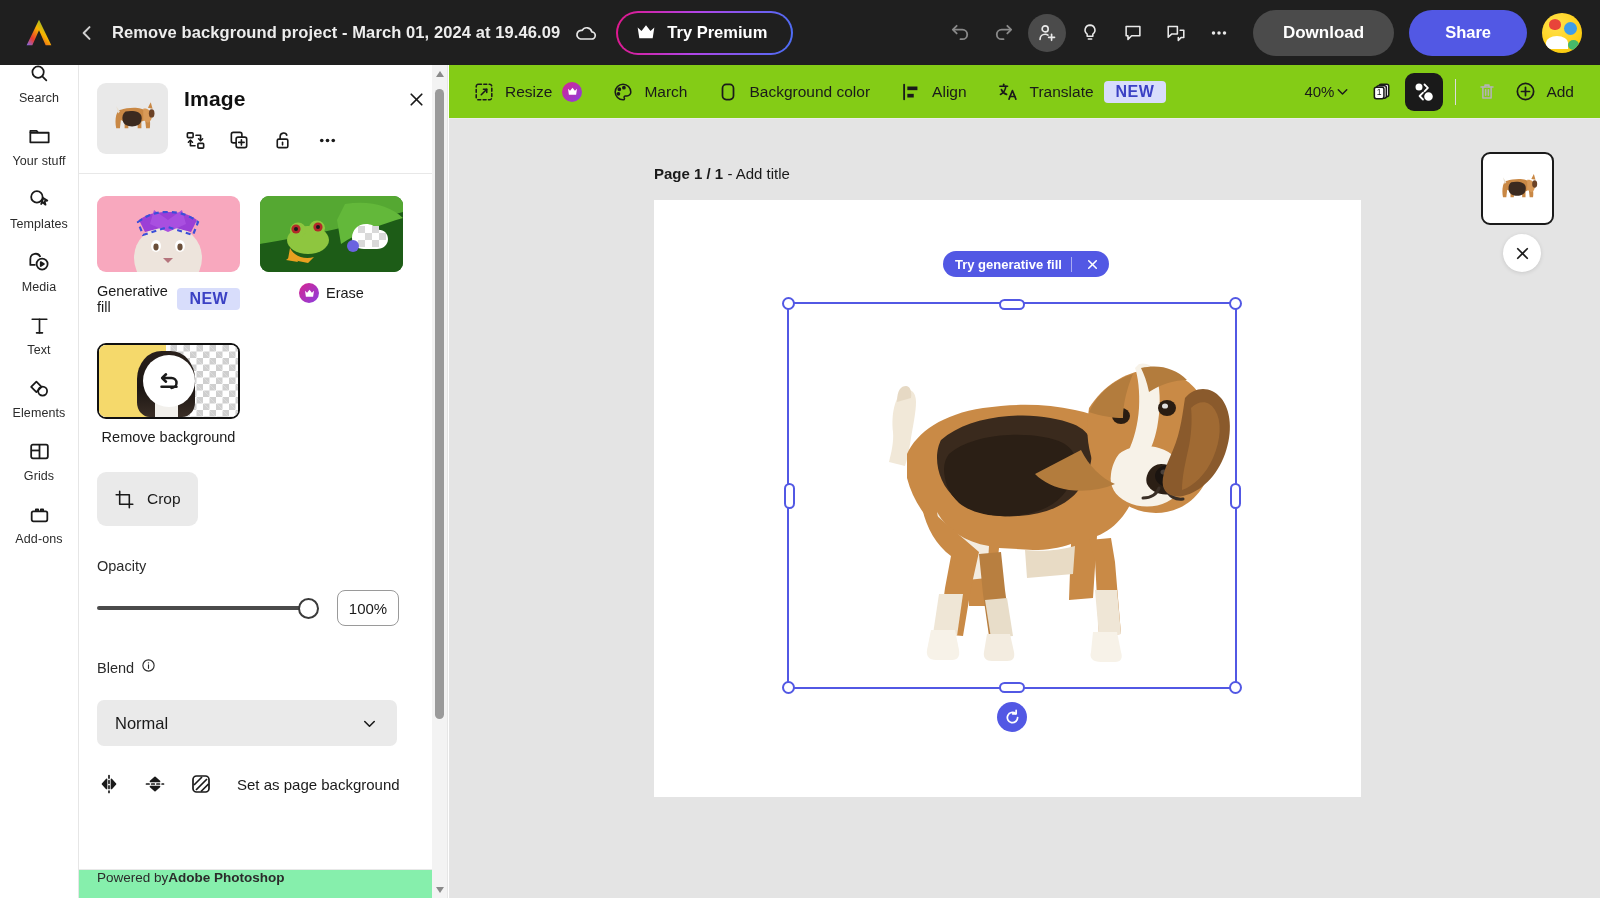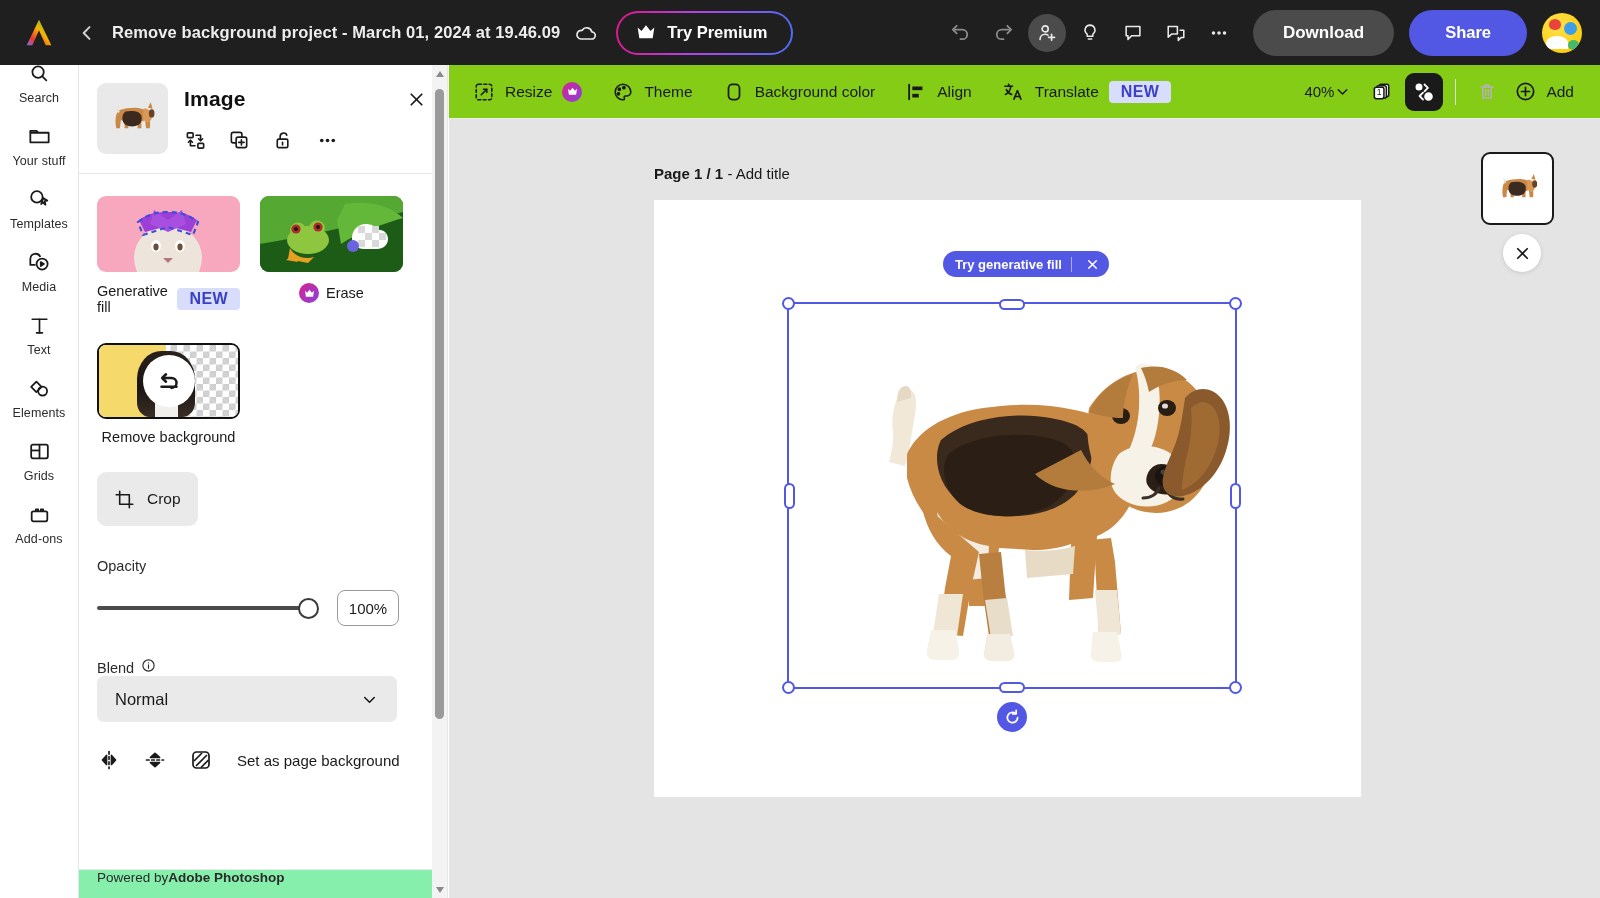--- a/index.html
+++ b/index.html
@@ -142,21 +142,21 @@
   .slider-row { margin-top: 16px; display: flex; align-items: center; gap: 20px; }
   .slider { position: relative; width: 220px; height: 20px; cursor: pointer; }
   .slider-track { position:absolute; left:0; top:8px; width:100%; height:4px; background:#4b4b4b; border-radius:2px; }
   .slider-knob { position:absolute; left:201px; top:0; width:21px; height:21px; border-radius:50%; background:#fff; border: 2.5px solid #3a3a3a; }
   .opacity-val {
     width: 62px; height: 36px; border: 1.5px solid #9a9a9a; border-radius: 8px;
     display: flex; align-items: center; justify-content: center;
     font-size: 15px; color: #1a1a1a; cursor: text;
   }
   .blend-select {
-    margin-top: 0; width: 300px; height: 46px; background: #eaeaea; border-radius: 7px;
+    margin-top: 24px; width: 300px; height: 46px; background: #eaeaea; border-radius: 7px;
     display: flex; align-items: center; justify-content: space-between; padding: 0 18px;
     font-size: 16.5px; color: #1a1a1a; cursor: pointer;
   }
   .icon-row { margin-top: 26px; display: flex; align-items: center; gap: 22px; color: #1a1a1a; }
   .icon-row .ir-btn { cursor: pointer; display: flex; align-items: center; }
   .icon-row .ir-text { font-size: 15px; color: #1a1a1a; margin-left: 2px; cursor: pointer; }
 
   .effects-row {
     margin-top: 32px; display: flex; align-items: center; gap: 16px; cursor: pointer;
   }
@@ -697,21 +697,21 @@
       </span>
     </div>
 
     <div class="ct-item">
       <svg width="22" height="22" viewBox="0 0 24 24" fill="none" stroke="currentColor" stroke-width="1.7">
         <path d="M12 3.5a8.5 8.5 0 1 0 0 17c1.4 0 2-1 1.4-2-.6-1.1 0-2.2 1.3-2.2h1.6A4.2 4.2 0 0 0 20.5 12 8.5 8.5 0 0 0 12 3.5z"></path>
         <circle cx="8" cy="9" r="1.2" fill="currentColor"></circle>
           <circle cx="13" cy="7.3" r="1.2" fill="currentColor"></circle>
         <circle cx="7" cy="14" r="1.2" fill="currentColor"></circle>
       </svg>
-      <span>Theme</span>
+      <span>March</span>
     </div>
 
     <div class="ct-item">
       <svg width="22" height="22" viewBox="0 0 24 24" fill="none" stroke="currentColor" stroke-width="1.9">
         <rect x="6" y="3.8" width="12" height="16.4" rx="4"></rect>
       </svg>
       <span>Background color</span>
     </div>
 
     <div class="ct-item">

